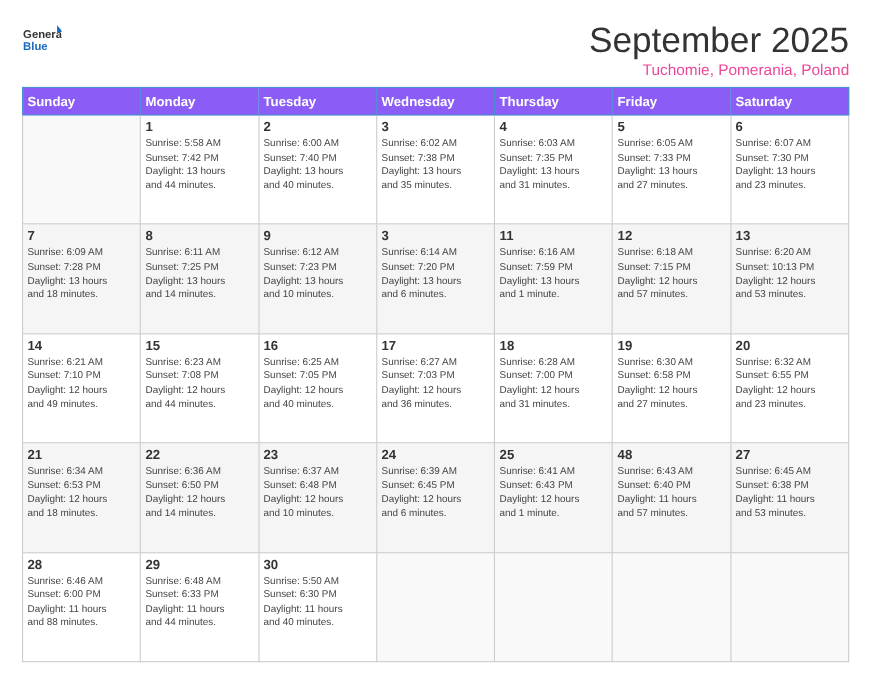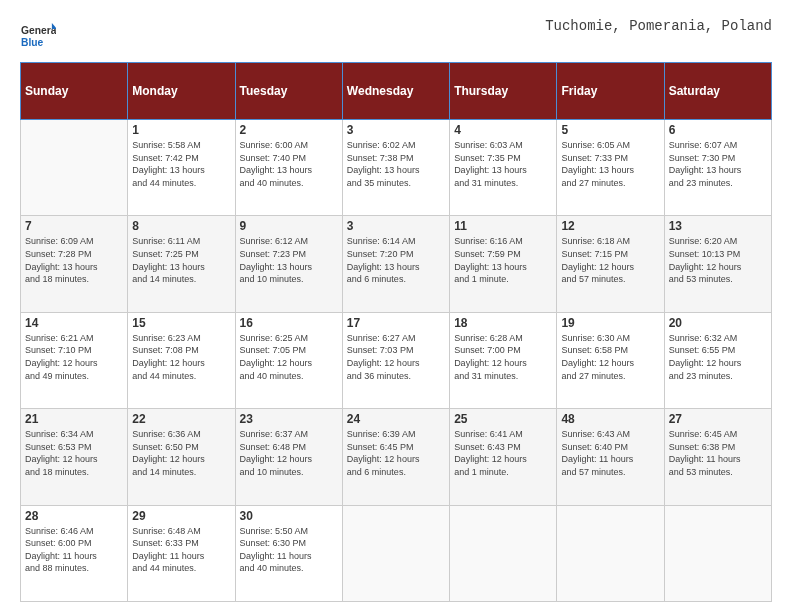--- a/index.html
+++ b/index.html
@@ -31,36 +31,35 @@
     .title-block {
       text-align: right;
     }
     .month-title {
       font-size: 32px;
       font-weight: normal;
       color: #333;
     }
     .subtitle {
       font-size: 14px;
-      color: #404040;
-      font-family: Liberation Mono, monospace;
+      color: #ec4899;
     }
     .calendar {
       flex: 1;
       border: 1px solid #ccc;
       border-collapse: collapse;
       width: 100%;
       table-layout: fixed;
     }
     .calendar th {
-      background: #7f1d1d;
+      background: #8b5cf6;
       color: #fff;
       font-size: 12px;
       font-weight: bold;
-      padding: 21px 4px;
+      padding: 5px 4px;
       text-align: left;
       border: 1px solid #4a8dd5;
     }
     .calendar td {
       border: 1px solid #ccc;
       vertical-align: top;
       padding: 3px 4px;
       font-size: 9.5px;
       color: #333;
       height: 80px;
@@ -93,20 +92,21 @@
 <div class="page">
   <div class="header">
     <div class="logo">
   <svg width="36" height="36" viewBox="0 0 70 55">
     <text x="2" y="24" font-size="20" font-weight="bold" fill="#333" font-family="Arial">General</text>
     <text x="2" y="46" font-size="20" font-weight="bold" fill="#1a6abf" font-family="Arial">Blue</text>
     <polygon points="62,2 72,14 62,14" fill="#1a6abf"></polygon>
   </svg>
 </div>
     <div class="title-block">
+      <div class="month-title">September 2025</div>
       <div class="subtitle">Tuchomie, Pomerania, Poland</div>
     </div>
   </div>
 
   <table class="calendar">
     <thead>
       <tr>
         <th>Sunday</th>
         <th>Monday</th>
         <th>Tuesday</th>

